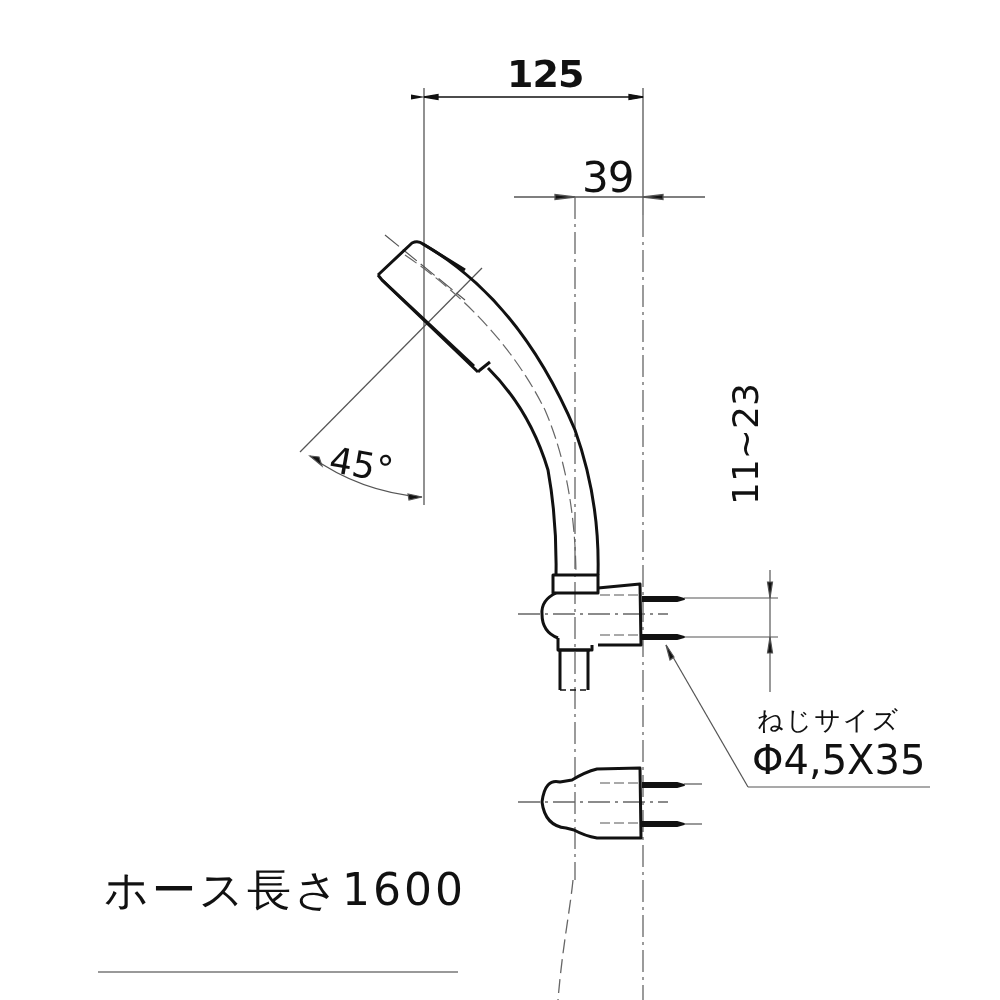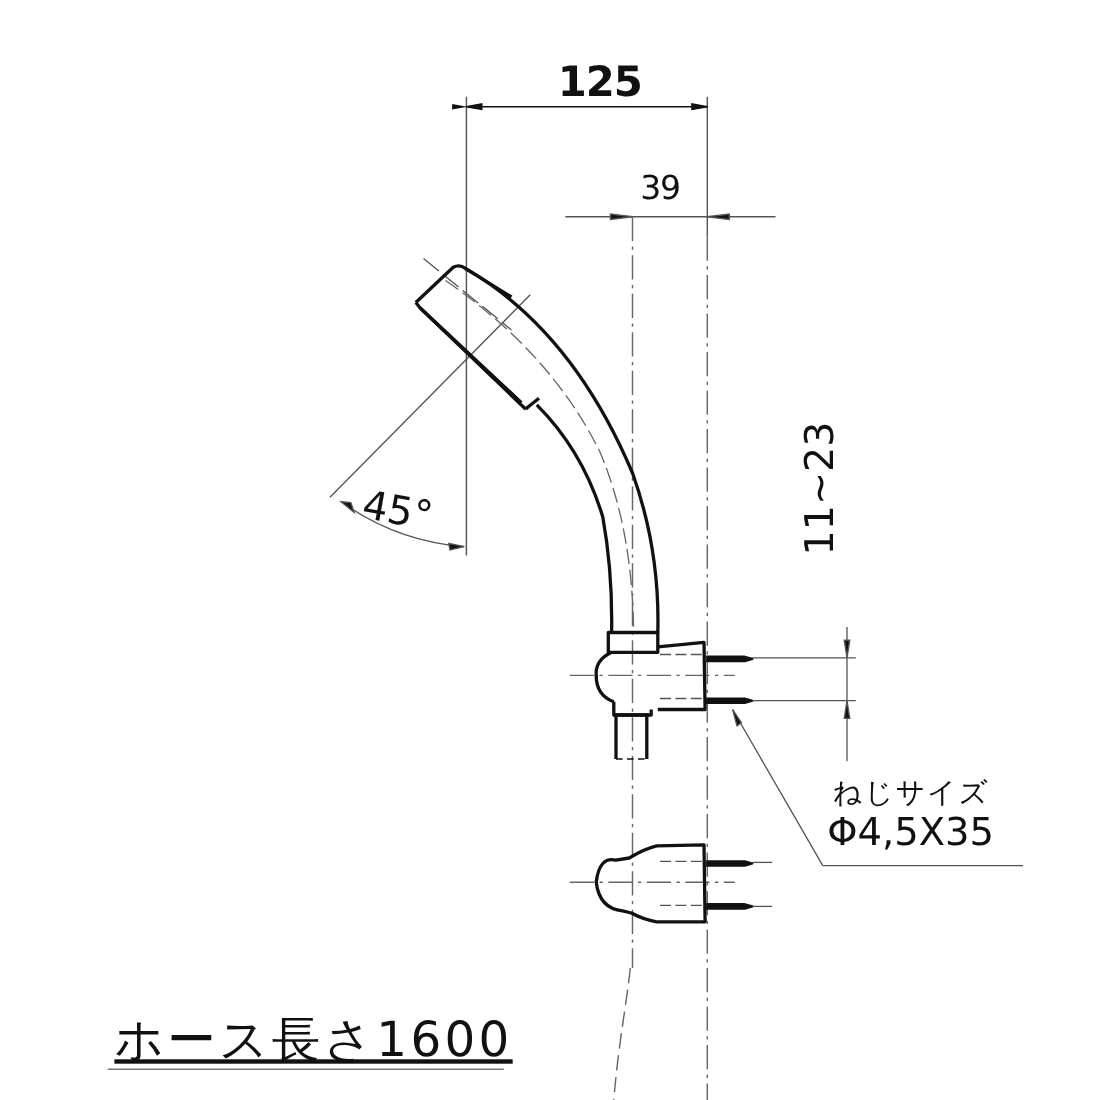--- a/index.html
+++ b/index.html
@@ -1,25 +1,25 @@
 <!DOCTYPE html>
 <html><head>
 <meta charset="utf-8">
 <style>
   html, body { margin:0; padding:0; background:#ffffff; }
   body { width:1000px; height:1000px; position:relative; overflow:hidden; }
   svg { position:absolute; left:0; top:0; }
   .lbl { position:absolute; font-family:"DejaVu Sans", sans-serif; color:#111; white-space:nowrap; line-height:1; }
   #dim125 { left:507px; top:55px; font-size:38px; letter-spacing:-1px;font-weight:bold; }
-  #dim39 { left:582px; top:157px; font-size:30px; letter-spacing:-1px; }
+  #dim39 { left:582px; top:157px; font-size:42px; letter-spacing:-1px; }
   #angle45 { left:333px; top:442px; font-size:36px; transform:rotate(10deg); transform-origin:left top; }
   #range1123 { left:728px; top:505px; font-size:36px; transform:rotate(-90deg); transform-origin:left top; }
   #screwTitle { left:757px; top:708px; font-size:26px; letter-spacing:2px;font-family:Liberation Serif, serif; }
-  #screwSize { left:752px; top:740px; font-size:35px; letter-spacing:0px; }
-  #hoseLen { left:104px; top:924px; font-size:44px; letter-spacing:3px;text-decoration:underline; }
+  #screwSize { left:752px; top:740px; font-size:40px; letter-spacing:0px; }
+  #hoseLen { left:104px; top:868px; font-size:44px; letter-spacing:3px; }
 </style>
 </head>
 <body>
 
 <svg width="1000" height="1000" viewBox="0 0 1000 1000">
   <defs>
     <marker id="arr" markerWidth="14" markerHeight="8" refX="13" refY="4" orient="auto" markerUnits="userSpaceOnUse">
       <path d="M0,1.5 L14,4 L0,6.5 Z" fill="#111"></path>
     </marker>
   </defs>

